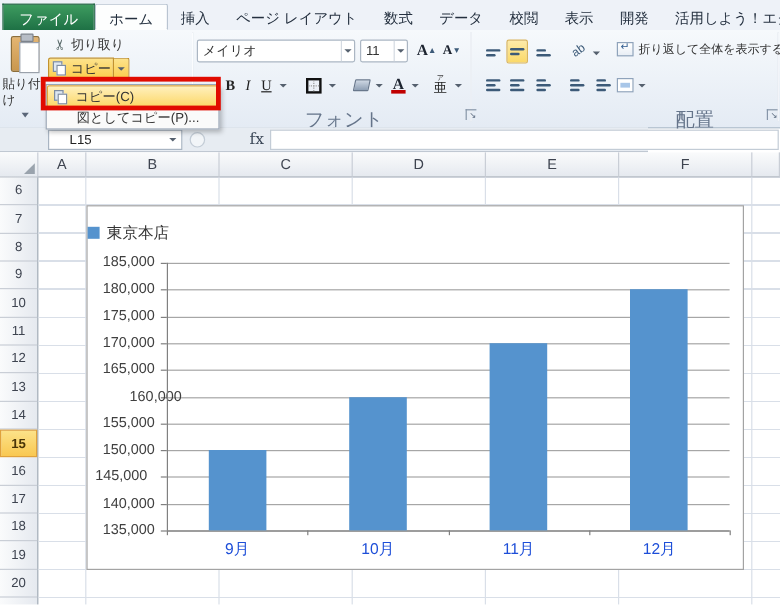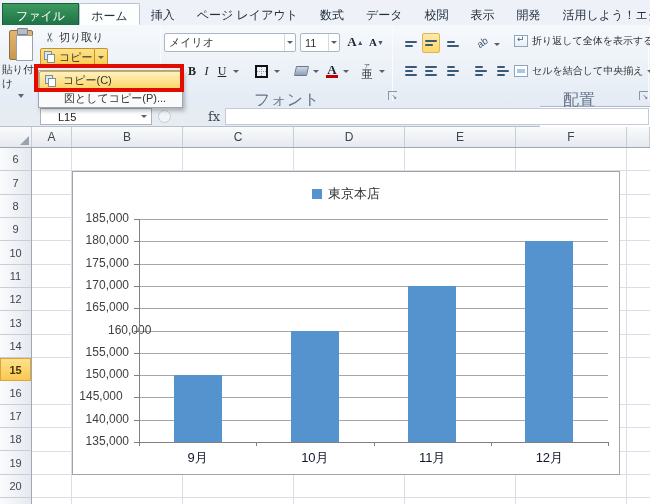--- a/index.html
+++ b/index.html
@@ -96,30 +96,30 @@
   .corner:after { content:""; position:absolute; right:2px; bottom:2px; width:0; height:0; border-left:9px solid transparent; border-bottom:9px solid #9aa3ad; }
   .rowheads { position:absolute; left:0; top:21px; width:32px; height:356px; background:linear-gradient(to right,#fafbfc,#e5e9ef); border-right:1px solid #9fa8b3; }
   .rh { height:23.35px; display:flex; align-items:center; justify-content:center; font-size:11px; color:#3e4450; border-bottom:1px solid #c9ced6; cursor:cell; }
   .rh.sel { background:linear-gradient(#fce289,#f9c852); border:1px solid #e0a23c; color:#4a3508; font-weight:bold; }
   .cells { position:absolute; left:32px; top:21px; width:618px; height:356px; cursor:cell;
            background-image:repeating-linear-gradient(to bottom, transparent 0 22.35px, #d9dfe8 22.35px 23.35px); }
   .vline { position:absolute; top:0; width:1px; height:356px; background:#d9dfe8; }
 
   
   .chart { position:absolute; left:72px; top:171px; width:548px; height:304px; background:#fff; border:1px solid #a3a3a3; z-index:2; }
-  .legend { position:absolute; left:0; top:13px; width:100%; display:flex; justify-content:center; align-items:center; gap:6px; font-size:13px; color:#333; }
+  .legend { position:absolute; left:0; top:13px; width:100%; display:flex; align-items:center; gap:6px; font-size:13px; color:#333; }
   .legend .sq { width:10px; height:10px; }
   .gridline { position:absolute; height:1px; background:#a6a6a6; }
   .ylab { position:absolute; width:56px; text-align:right; font-size:12px; color:#404040; }
   .ytick { position:absolute; width:5px; height:1px; background:#808080; }
   .xtick { position:absolute; width:1px; height:4px; background:#808080; }
   .yaxis { position:absolute; width:1px; background:#808080; }
   .xaxis { position:absolute; height:1px; background:#808080; }
   .cbar { position:absolute; cursor:pointer; }
-  .clab { position:absolute; text-align:center; font-size:13px; color:#0f172a; }
+  .clab { position:absolute; text-align:center; font-size:13px; color:#1d4ed8; }
 </style>
 </head>
 <body>
 
 <div class="screen">
 
   <div class="tabstrip">
     <div class="tab file">ファイル</div>
     <span id="tabs-holder" style="display:flex;">
         <div class="tab active">ホーム</div>
@@ -274,21 +274,20 @@
       </div>
     <div class="glyph-btn row2" style="left:494px; width:18px;">
         <span class="bars">
           <i class="w2"></i>
           <i class="w1"></i>
           <i class="w2"></i>
         </span>
       </div>
     <div class="rbtn" style="left:510px; top:37px; height:18px;">
       <span class="small-ic mergeic"></span>
-      <span style="font-size:10px;">セルを結合して中央揃え</span>
       <span class="mini-tri"></span>
     </div>
 
     <div class="grouplabel" style="left:563px;">配置</div>
     <div class="launcher" style="left:639px;">↘</div>
   </div>
 
   <div class="menu" id="copy-menu">
       <div class="menu-item hl">
         <span class="copyicon">

